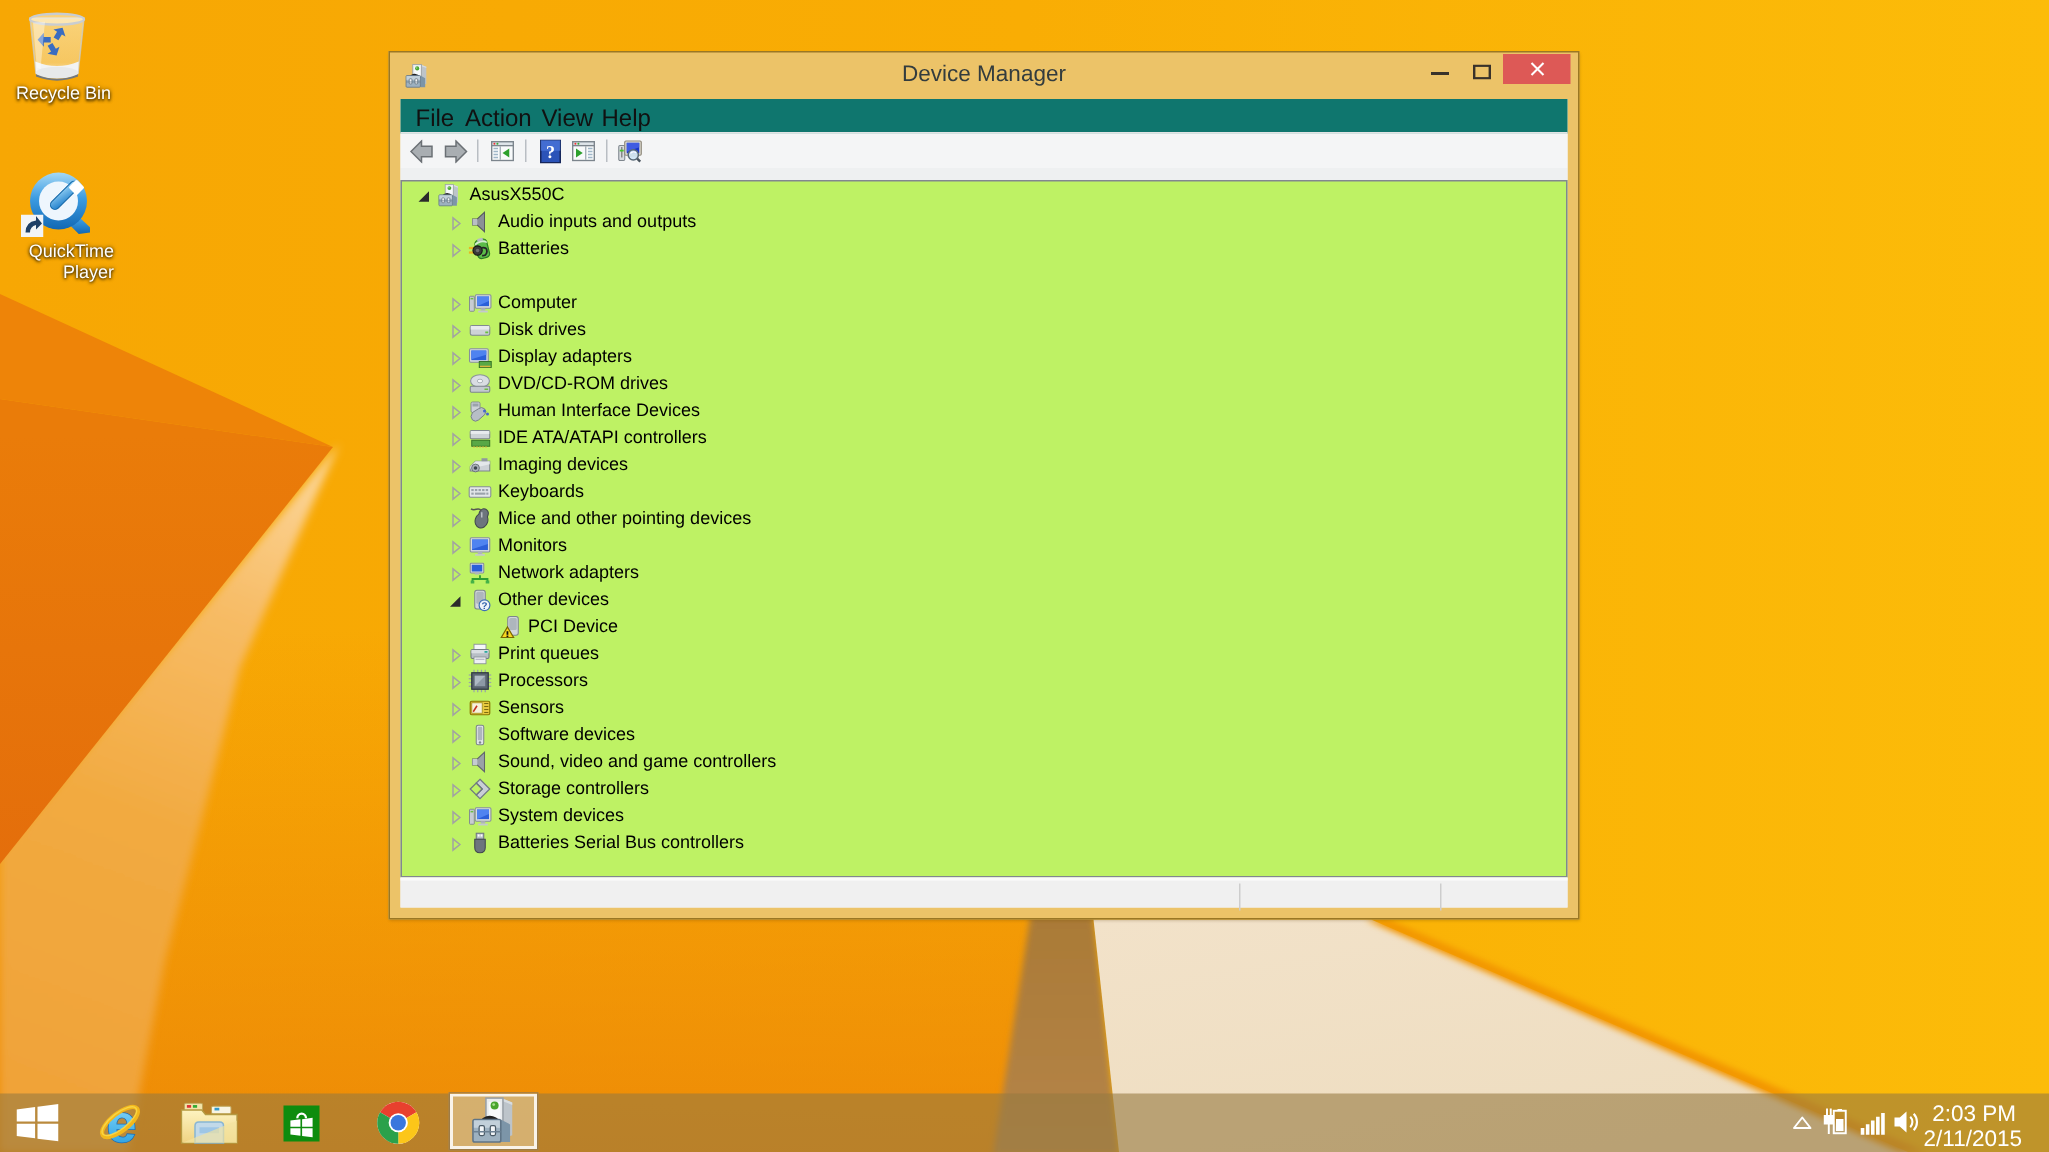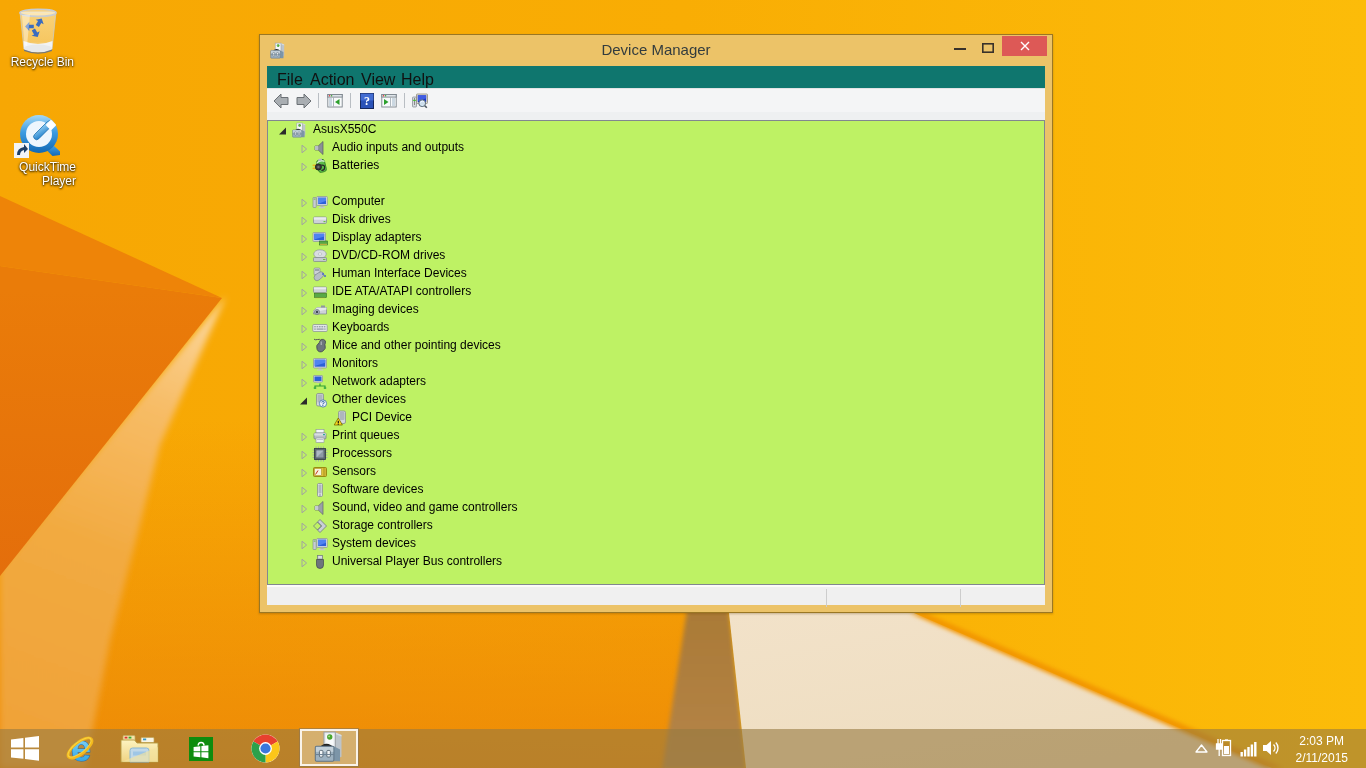--- a/index.html
+++ b/index.html
@@ -23,21 +23,21 @@
 #tree{position:absolute;left:0;top:54px;right:0;height:465px;background:#bef264;
  border:1px solid #828790;overflow:hidden;}
 #status{position:absolute;left:0;top:519px;right:0;bottom:0;background:#f0f0f0;
  border-top:2px solid #fbfbfb;}
 .trow{position:absolute;height:18px;font-size:12px;color:#000;white-space:nowrap;}
 .trow .lbl{position:absolute;top:1px;}
 .ticon{position:absolute;top:1px;width:16px;height:16px;}
 .texp{position:absolute;top:5px;width:10px;height:10px;}
 #taskbar{position:absolute;left:0;top:729px;width:1366px;height:39px;
  background:rgba(150,121,65,.60);}
-.tray{position:absolute;color:#fff;font-size:12px;text-align:right;}
+.tray{position:absolute;color:#fff;font-size:15px;text-align:right;}
 </style></head>
 <body>
 <svg id="wall" width="1366" height="768" viewBox="0 0 1366 768">
 <defs>
 <linearGradient id="base" x1="0" y1="0" x2="1" y2="0">
  <stop offset="0" stop-color="#f7a704"></stop>
  <stop offset="0.5" stop-color="#f9ad04"></stop>
  <stop offset="1" stop-color="#fcbc09"></stop>
 </linearGradient>
 <linearGradient id="botdark" x1="0" y1="420" x2="0" y2="768" gradientUnits="userSpaceOnUse">
@@ -543,21 +543,21 @@
 <div class="trow" style="left:0;top:432px;width:100%">
           <svg class="texp" style="left:31px" width="10" height="10" viewBox="0 0 10 10">
             <polygon points="3,1.2 7.6,5 3,8.8" fill="none" stroke="#a2a2a2" stroke-width="1"></polygon>
           </svg>
           <svg class="ticon" style="left:44px;top:1px" width="16" height="16" viewBox="0 0 16 16">
             <rect x="5.5" y="1.5" width="5" height="4" fill="#b8bfc6" stroke="#6f7881" stroke-width="0.7"></rect>
 <rect x="6.5" y="2.3" width="1.2" height="1.4" fill="#fff"></rect>
 <rect x="8.4" y="2.3" width="1.2" height="1.4" fill="#fff"></rect>
 <path d="M4.5,5.5 L11.5,5.5 L11.5,11 Q11.5,14.5 8,14.5 Q4.5,14.5 4.5,11 Z" fill="#6d757d" stroke="#40474e" stroke-width="0.7"></path>
           </svg>
-          <span class="lbl" style="left:64px">Universal Player Bus controllers</span>
+          <span class="lbl" style="left:64px">Batteries Serial Bus controllers</span>
         </div>
       </div>
   <div id="status">
 <div class="abs" style="left:559px;top:2px;width:1px;height:18px;background:#cdcdcd"></div>
 <div class="abs" style="left:693px;top:2px;width:1px;height:18px;background:#cdcdcd"></div>
 </div>
  </div>
 </div>
 <div id="taskbar"></div>
 <svg class="abs" style="left:11px;top:735px" width="28" height="27" viewBox="0 0 28 27">

